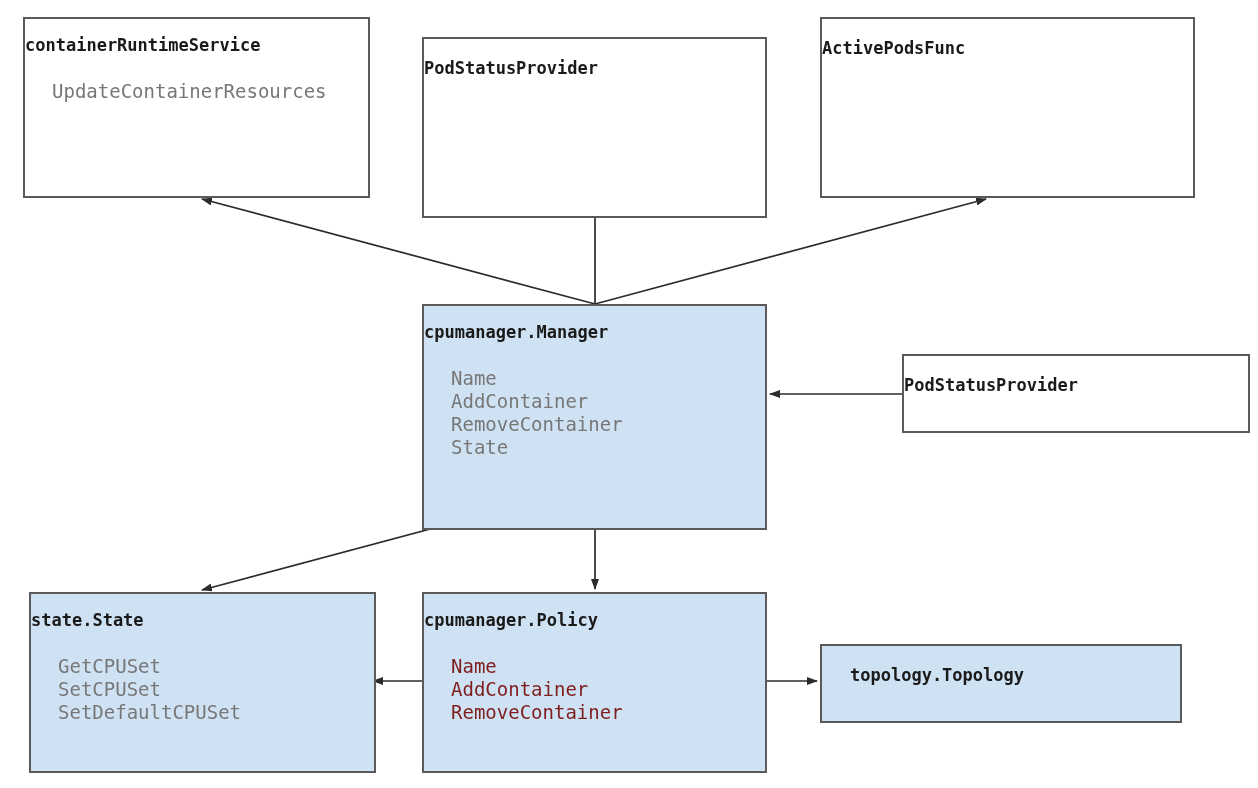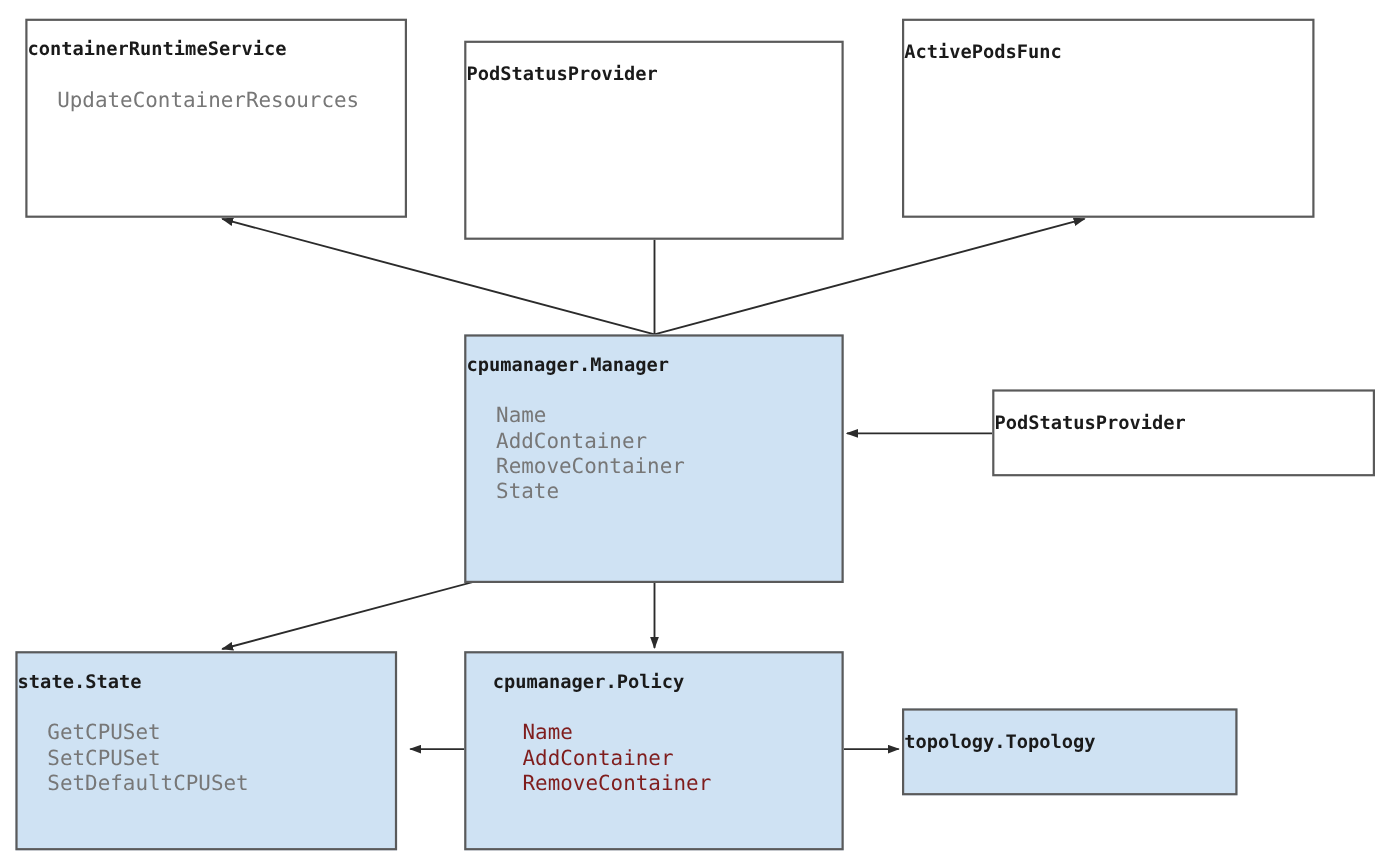--- a/index.html
+++ b/index.html
@@ -99,28 +99,28 @@
   <div class="node filled" style="left: 422px; top: 304px; width: 345px; height: 226px; border-color: rgb(90, 90, 90); background: rgb(207, 226, 243);">
     <div class="node-title">cpumanager.Manager</div>
     <div class="node-members" style="color: rgb(119, 119, 119);"><div class="member-line">Name</div><div class="member-line">AddContainer</div><div class="member-line">RemoveContainer</div><div class="member-line">State</div></div>
   </div>
 
   <div class="node title-only" style="left: 902px; top: 354px; width: 348px; height: 79px; border-color: rgb(90, 90, 90); background: rgb(255, 255, 255);">
     <div class="node-title">PodStatusProvider</div>
     <div class="node-members" style="color: rgb(119, 119, 119);"></div>
   </div>
 
-  <div class="node filled" style="left: 14px; top: 592px; width: 347px; height: 181px; border-color: rgb(90, 90, 90); background: rgb(207, 226, 243);">
+  <div class="node filled" style="left: 29px; top: 592px; width: 347px; height: 181px; border-color: rgb(90, 90, 90); background: rgb(207, 226, 243);">
     <div class="node-title">state.State</div>
     <div class="node-members" style="color: rgb(119, 119, 119);"><div class="member-line">GetCPUSet</div><div class="member-line">SetCPUSet</div><div class="member-line">SetDefaultCPUSet</div></div>
   </div>
 
-  <div class="node filled" style="left: 422px; top: 592px; width: 345px; height: 181px; border-color: rgb(90, 90, 90); background: rgb(207, 226, 243); padding-left: 24px;">
+  <div class="node filled" style="left: 422px; top: 592px; width: 345px; height: 181px; border-color: rgb(90, 90, 90); background: rgb(207, 226, 243);">
     <div class="node-title">cpumanager.Policy</div>
     <div class="node-members" style="color: #7f1d1d;"><div class="member-line">Name</div><div class="member-line">AddContainer</div><div class="member-line">RemoveContainer</div></div>
   </div>
 
-  <div class="node filled title-only" style="left: 820px; top: 644px; width: 305px; height: 79px; border-color: rgb(90, 90, 90); background: rgb(207, 226, 243);">
+  <div class="node filled title-only" style="left: 820px; top: 644px; width: 362px; height: 79px; border-color: rgb(90, 90, 90); background: rgb(207, 226, 243); padding-left: 28px;">
     <div class="node-title">topology.Topology</div>
     <div class="node-members" style="color: rgb(119, 119, 119);"></div>
   </div>
 
 </div>
 
 </body></html>

